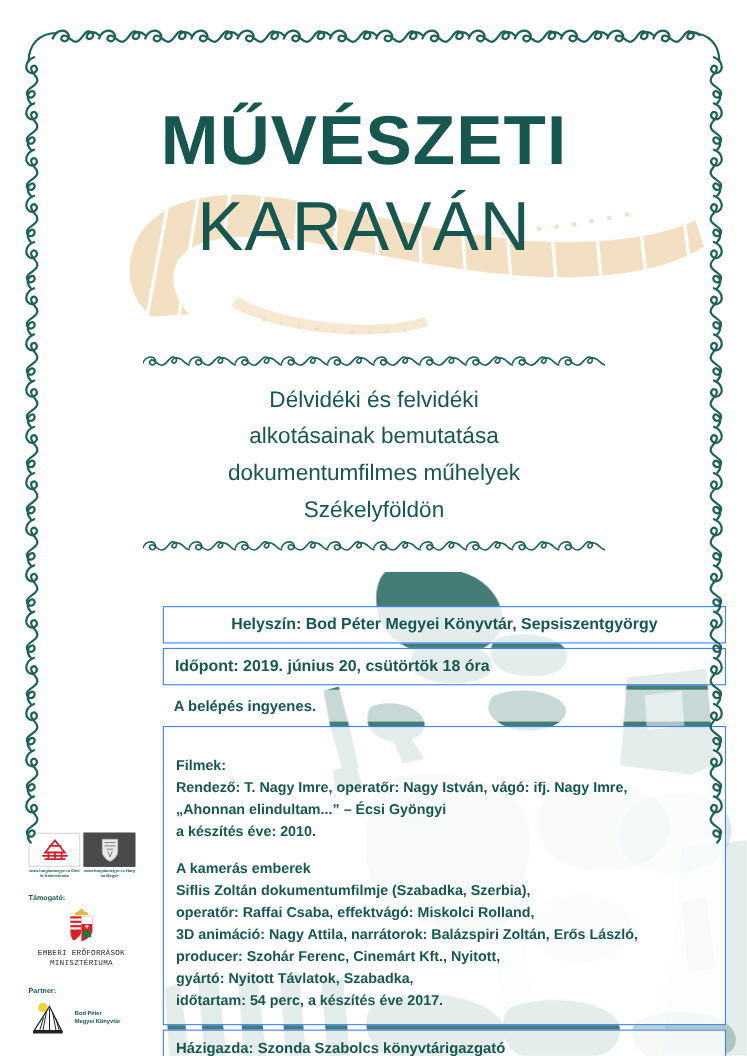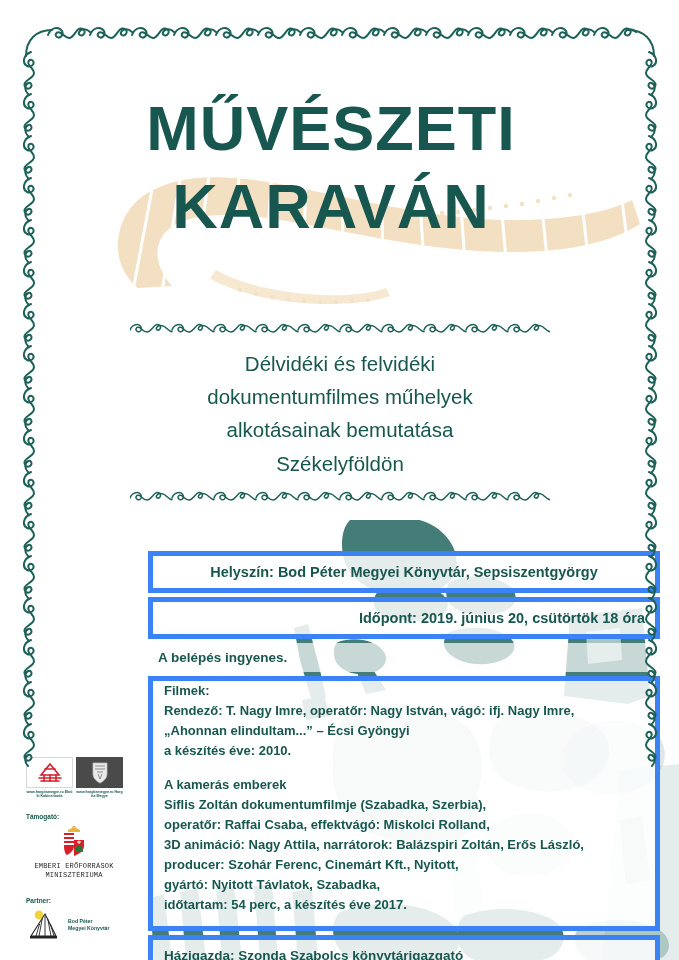--- a/index.html
+++ b/index.html
@@ -64,21 +64,21 @@
   .title-line1 {
     font-size: 63px;
     font-weight: bold;
     color: #17574f;
     letter-spacing: 1px;
     line-height: 1.02;
     margin: 0;
   }
   .title-line2 {
     font-size: 63px;
-    font-weight: bold;
+    font-weight: normal;
     color: #17574f;
     letter-spacing: 1px;
     line-height: 1.02;
     margin: 0;
     margin-top: 14px;
   }
 
   
   .subtitle-wrap {
     position: absolute;
@@ -101,47 +101,47 @@
   
   .boxes {
     position: absolute;
     left: 148px;
     top: 551px;
     width: 512px;
     z-index: 2;
   }
   .box {
     background: rgba(255,255,255,0.86);
-    border: 5px solid #3b82f6;
+    border: 1px solid #3b82f6;
     color: #17574f;
     font-weight: bold;
     box-sizing: border-box;
     margin-bottom: 4px;
   }
   .box-venue {
     font-size: 14.5px;
     text-align: center;
     padding: 8px 10px;
   }
   .box-date {
     font-size: 14.5px;
-    text-align: right;
+    text-align: left;
     padding: 8px 10px;
   }
   .box-free {
     font-size: 13.5px;
     text-align: left;
     padding: 7px 10px;
     background: rgba(255,255,255,0.70);
     border: none;
   }
   .box-films {
     font-size: 13px;
     text-align: left;
-    padding: 0 11px 10px 11px;
+    padding: 25px 11px 10px 11px;
     line-height: 1.55;
   }
   .box-films .grp { margin: 0; }
   .box-films .spacer { height: 13px; }
   .box-host {
     font-size: 13.5px;
     text-align: left;
     padding: 8px 11px;
   }
 
@@ -344,22 +344,22 @@
         <use href="#wv" x="168"></use>
         <use href="#wv" x="210"></use>
       <use href="#wv" x="252"></use>
         <use href="#wv" x="294"></use>
         <use href="#wv" x="336"></use>
       <use href="#wv" x="378"></use>
     </svg>
 
     <div class="subtitle">
       <div>Délvidéki és felvidéki</div>
+      <div>alkotásainak bemutatása</div>
       <div>dokumentumfilmes műhelyek</div>
-      <div>alkotásainak bemutatása</div>
       <div>Székelyföldön</div>
     </div>
 
     <svg class="wave-rule" viewBox="0 0 420 13" xmlns="http://www.w3.org/2000/svg">
       <use href="#wv" x="0"></use>
         <use href="#wv" x="42"></use>
         <use href="#wv" x="84"></use>
       <use href="#wv" x="126"></use>
         <use href="#wv" x="168"></use>
         <use href="#wv" x="210"></use>

